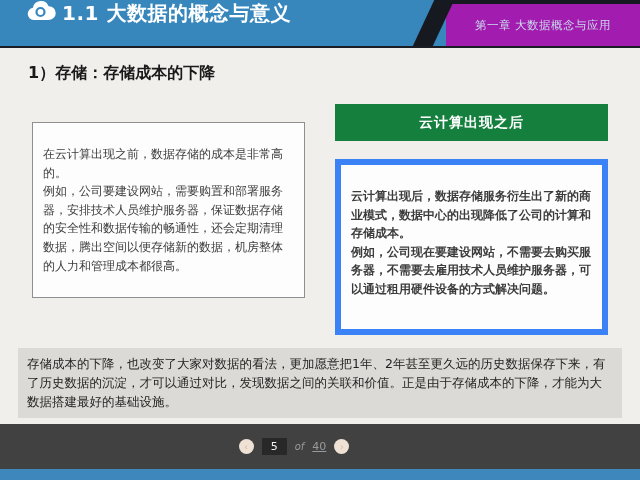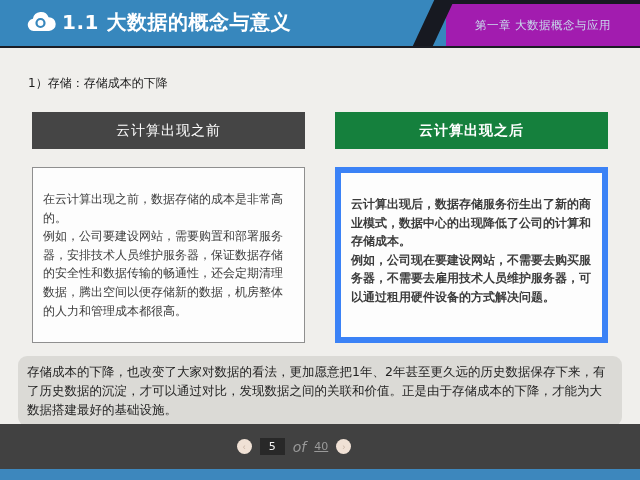--- a/index.html
+++ b/index.html
@@ -11,40 +11,40 @@
     background:#f0efec; overflow:hidden;
   }
 
   
   .header {
     position:relative; height:48px; background:#3787bd;
     border-bottom:2px solid #1b1d24; overflow:hidden;
   }
   .header-left {
     position:absolute; left:26px; top:0; bottom:2px;
-    display:flex; align-items:center; gap:6px;
+    display:flex; align-items:flex-start; gap:6px;
   }
   .cloud-icon { width:30px; height:22px; display:block; }
   .header-title {
     color:#ffffff; font-size:20px; font-weight:bold; letter-spacing:0.5px;
   }
   .header-right {
     position:absolute; left:446px; right:0; top:0; bottom:0;
     background:#a21caf; border-top:4px solid #171921;
     display:flex; align-items:center; justify-content:center;
   }
   .header-chapter { color:#c9dded; font-size:11.5px; letter-spacing:0.5px; }
   .header-diagonal {
     position:absolute; left:424px; top:-6px; bottom:-4px; width:20px;
     background:#171921; transform:skewX(-25deg);
   }
 
   
   .subtitle {
-    margin:27px 0 0 28px; font-size:12px; font-weight:normal; color:#1a1a1a;
+    margin:15px 0 0 28px; font-size:16px; font-weight:bold; color:#1a1a1a;
   }
 
   
   .columns {
     display:flex; gap:30px; padding:0 32px; margin-top:20px;
   }
   .col { flex:1; }
   .col-header {
     height:37px; line-height:37px; text-align:center;
     color:#ffffff; font-size:14px; letter-spacing:1px;
@@ -55,21 +55,21 @@
     margin-top:18px; height:176px; background:#fdfdfd;
     padding:22px 10px; font-size:12px; line-height:1.55; color:#3c3c3c;
     white-space:pre-line; overflow:hidden;
   }
   .col-box.gray-border { border:1px solid #8f8f8f; }
   .col-box.blue-border { border:6px solid #3b82f6;font-weight:bold; }
 
   
   .summary {
     margin:13px 18px 0 18px; background:#dbdad6;
-    padding:7px 9px; font-size:12.5px; line-height:1.5; color:#1f1f1f;border-radius:9px;
+    padding:7px 9px; font-size:12.5px; line-height:1.5; color:#1f1f1f;
   }
 
   
   .footer {
     position:absolute; left:0; right:0; bottom:0; height:56px;
     background:#414141; border-bottom:11px solid #3d87bd;
     display:flex; align-items:center; justify-content:center;
   }
   .pager {
     display:flex; align-items:center; gap:8px; transform:translateX(-26px);
@@ -77,21 +77,21 @@
   .pager-btn {
     width:15px; height:15px; border-radius:50%;
     background:#f0e1d5; border:none;
     display:flex; align-items:center; justify-content:center;
     font-size:9px; color:#c9b5a6; cursor:pointer; padding:0;
   }
   .page-current {
     min-width:25px; height:17px; background:#282828; color:#f2f2f2;
     font-size:11px; text-align:center; line-height:17px; padding:0 4px;
   }
-  .page-sep { color:#9a9a9a; font-size:14px; font-style:italic; }
+  .page-sep { color:#9a9a9a; font-size:10px; font-style:italic; }
   .page-total { color:#9a9a9a; font-size:11px;text-decoration:underline; }
 </style>
 </head>
 <body>
 
 <div class="slide">
 
   <div class="header">
     <div class="header-left">
       <svg class="cloud-icon" viewBox="0 0 30 22">
@@ -103,21 +103,20 @@
     <div class="header-right">
       <span class="header-chapter">第一章 大数据概念与应用</span>
     </div>
     <div class="header-diagonal"></div>
   </div>
 
   <div class="subtitle">1）存储：存储成本的下降</div>
 
   <div class="columns">
     <div class="col">
-      <div class="col-header dark">云计算出现之前</div>
       <div class="col-box gray-border">在云计算出现之前，数据存储的成本是非常高的。
 例如，公司要建设网站，需要购置和部署服务器，安排技术人员维护服务器，保证数据存储的安全性和数据传输的畅通性，还会定期清理数据，腾出空间以便存储新的数据，机房整体的人力和管理成本都很高。</div>
     </div>
     <div class="col">
       <div class="col-header blue">云计算出现之后</div>
       <div class="col-box blue-border">云计算出现后，数据存储服务衍生出了新的商业模式，数据中心的出现降低了公司的计算和存储成本。
 例如，公司现在要建设网站，不需要去购买服务器，不需要去雇用技术人员维护服务器，可以通过租用硬件设备的方式解决问题。</div>
     </div>
   </div>
 

